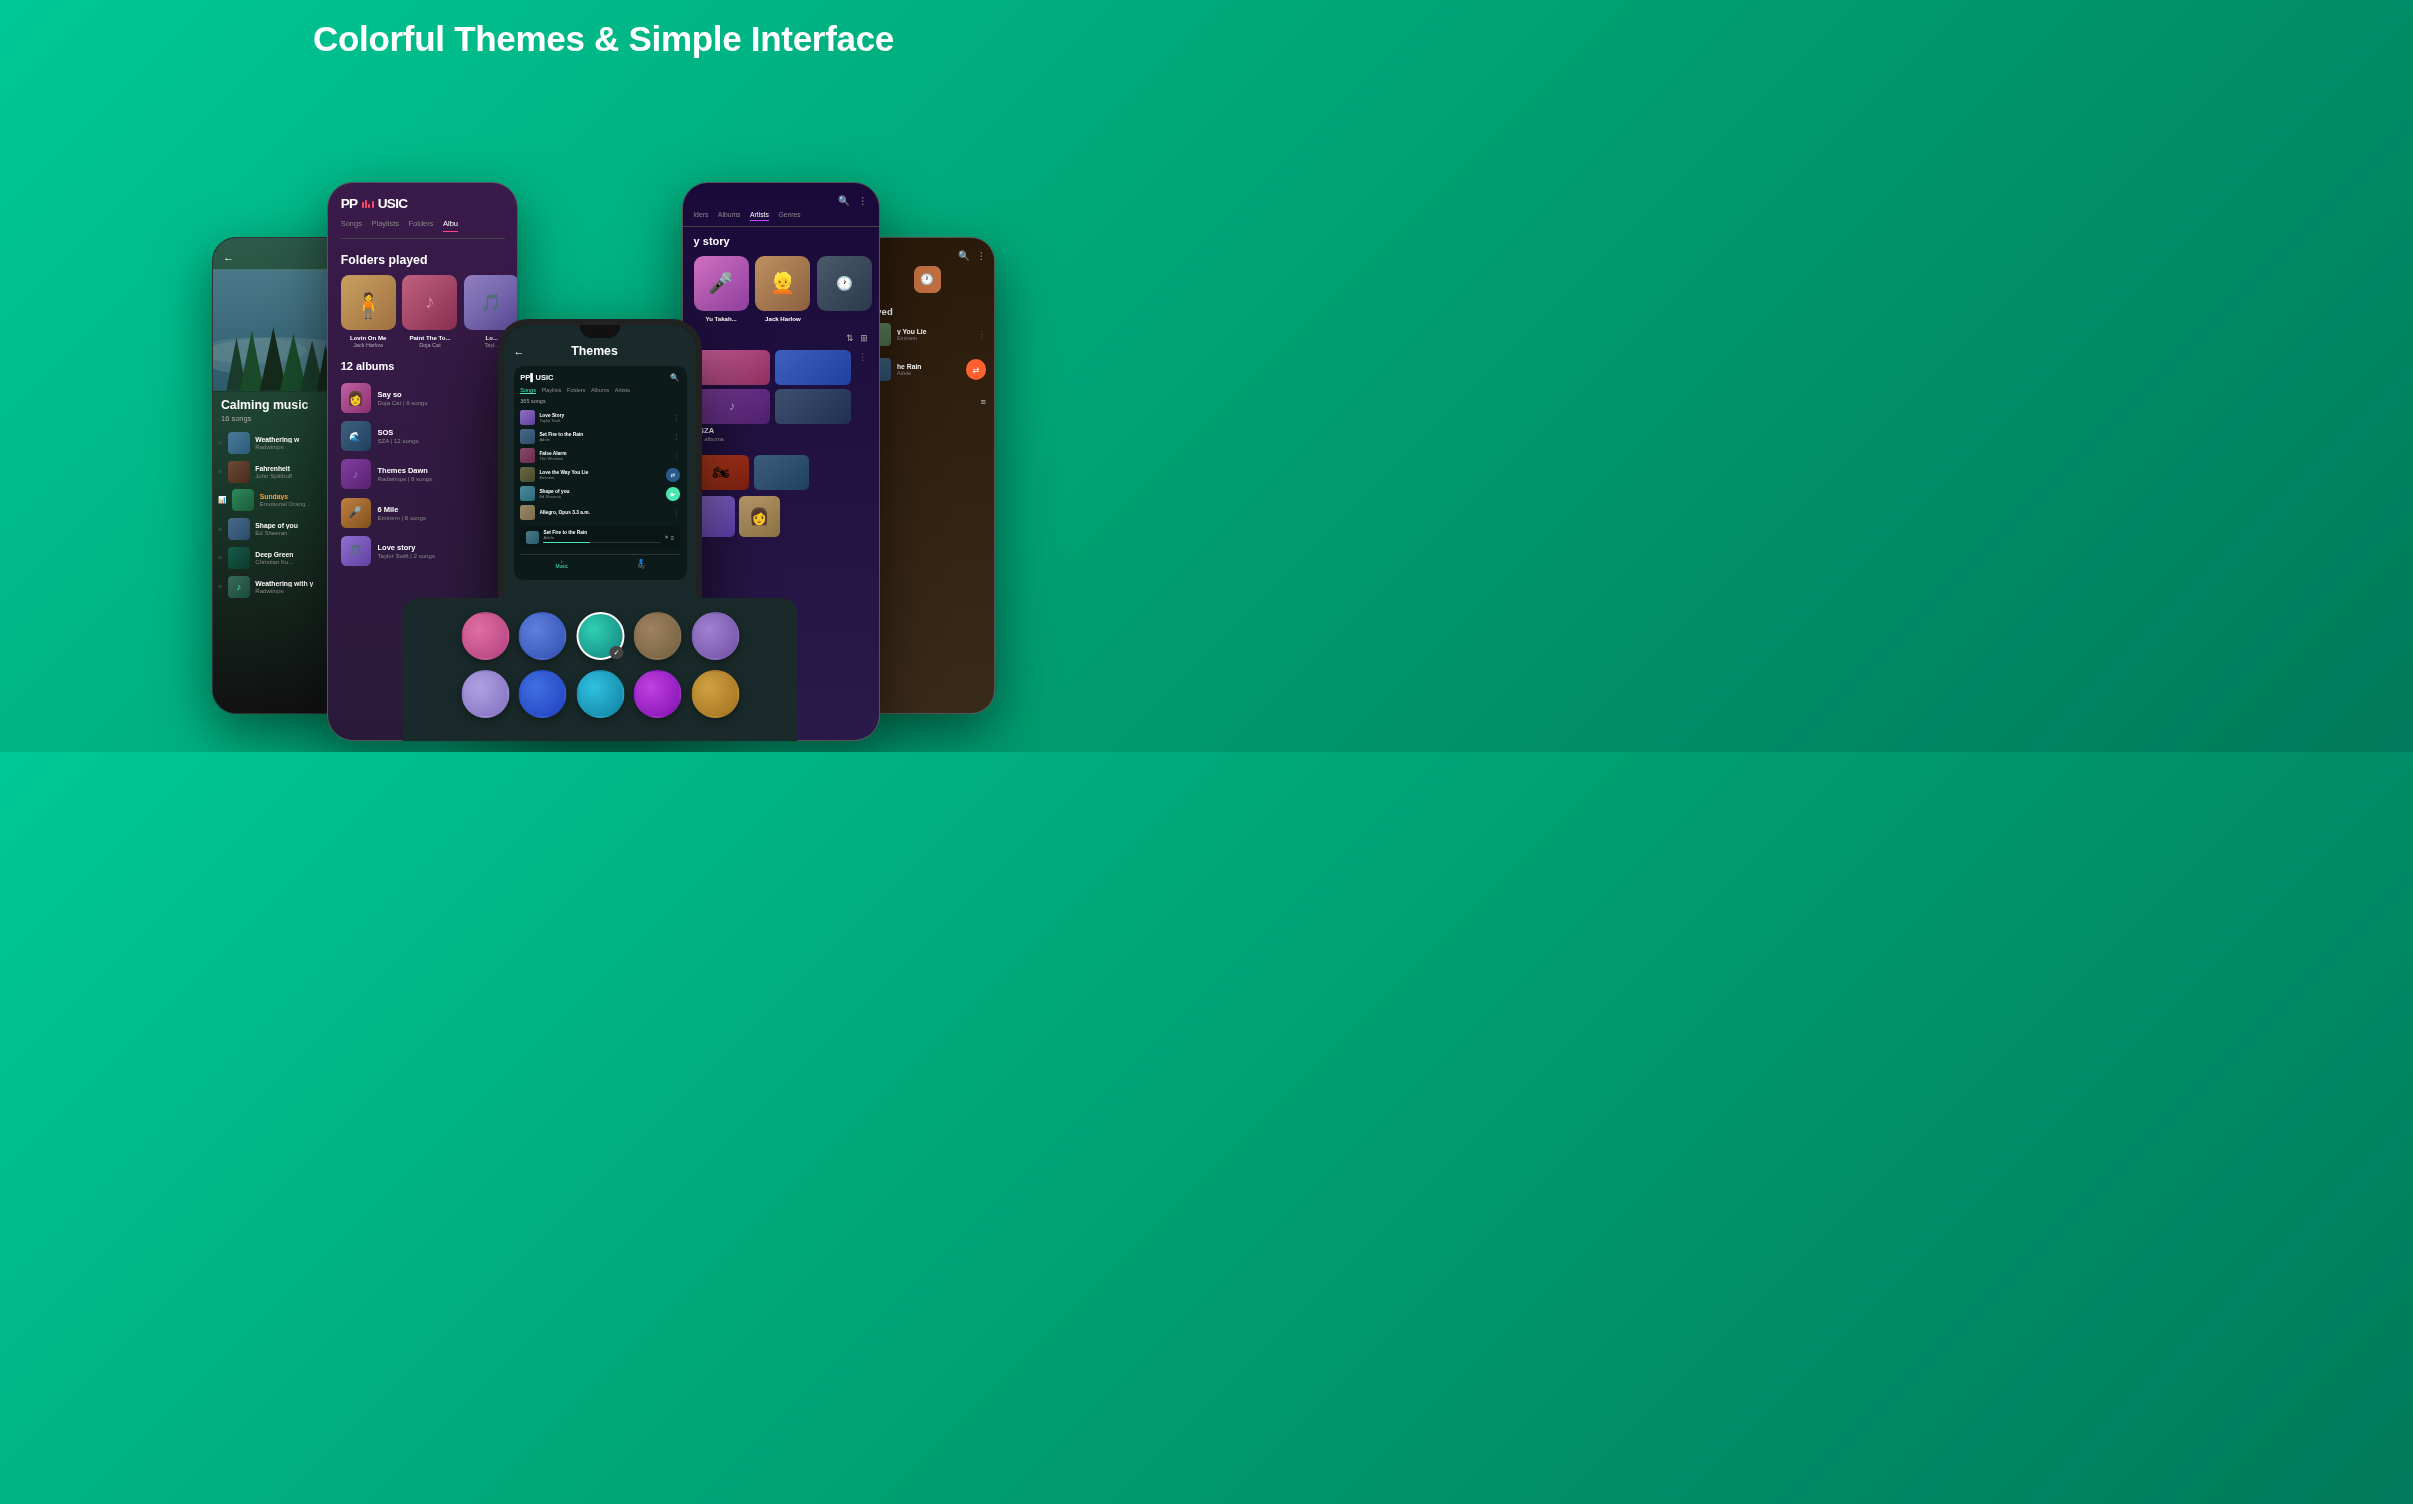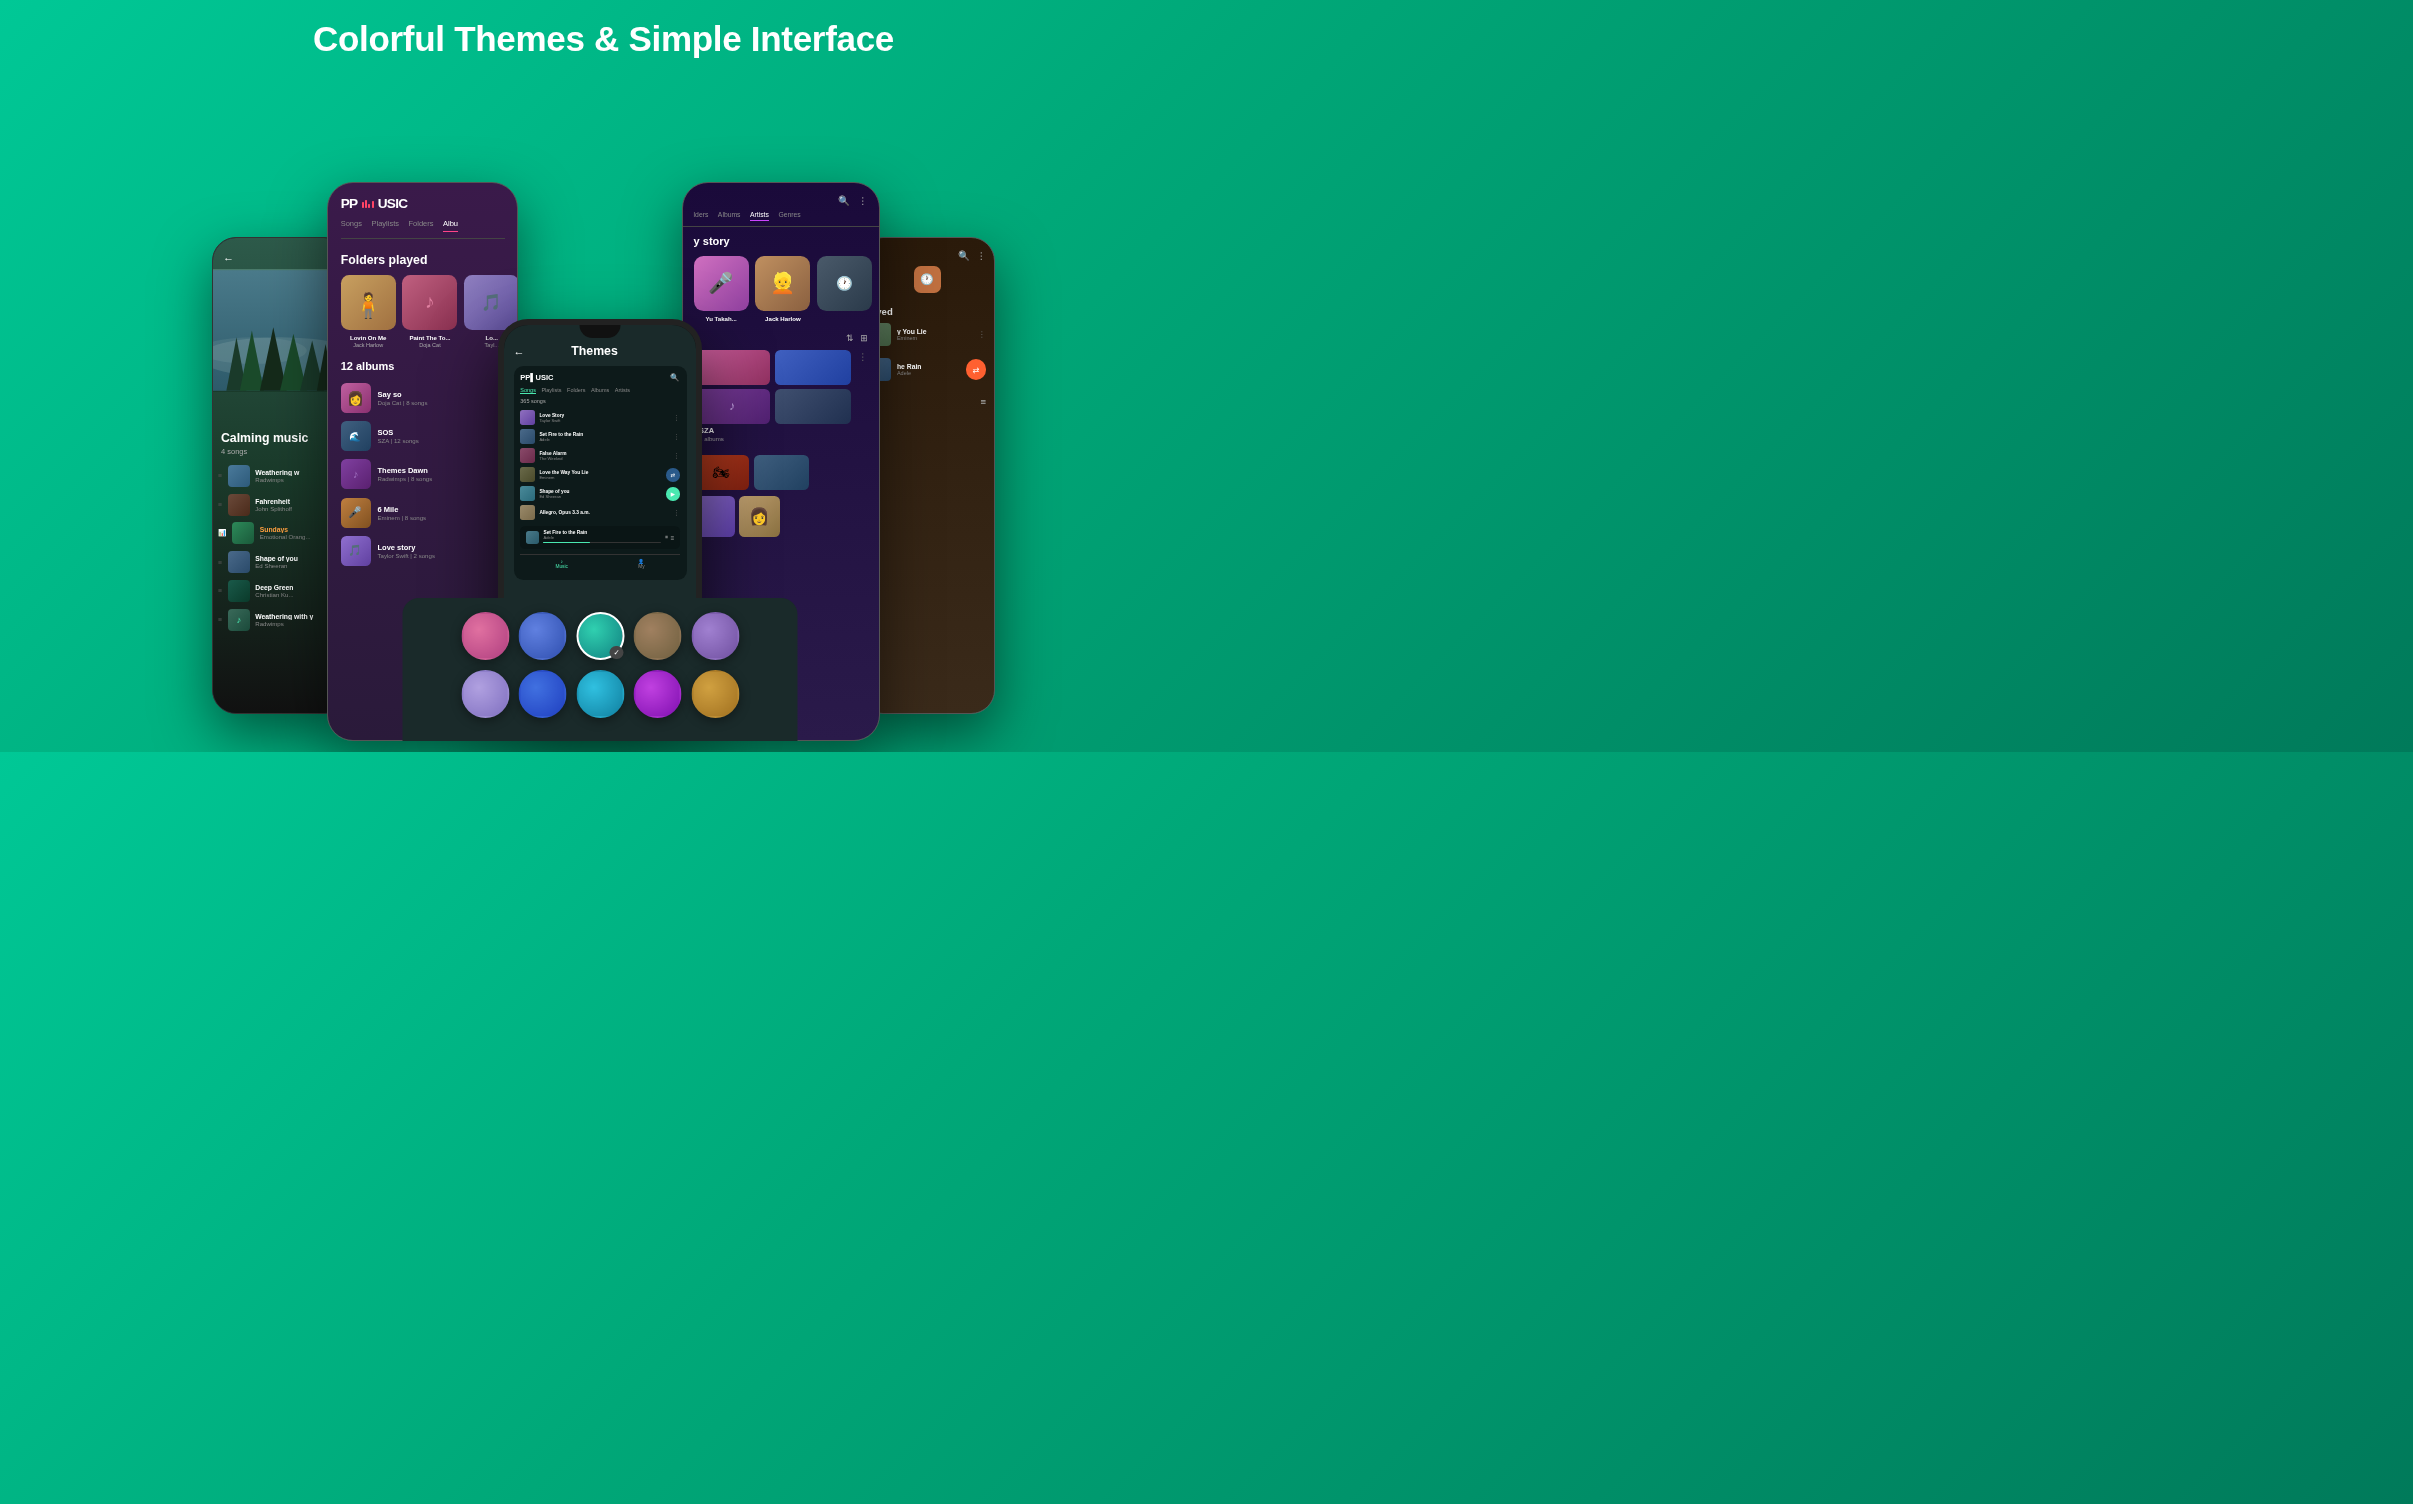--- a/index.html
+++ b/index.html
@@ -73,21 +73,20 @@
       display: flex;
       align-items: center;
       justify-content: center;
     }
 
     .phone-1-title {
       color: white;
       font-size: 12.3px;
       font-weight: 800;
       padding: 6.8px 8.2px 1.4px;
-      margin-top: 33px;
     }
 
     .phone-1-count {
       color: #aaa;
       font-size: 7.5px;
       padding: 0 8.2px 5.5px;
     }
 
     .phone-1-songs {
       padding: 0 5.5px;
@@ -786,21 +785,21 @@
 
           <polygon points="20,180 35,100 50,180" fill="#1a3a2a"></polygon>
           <polygon points="40,180 58,90 76,180" fill="#1a4a2a"></polygon>
           <polygon points="70,180 90,85 110,180" fill="#152a1a"></polygon>
           <polygon points="100,180 120,95 140,180" fill="#1a4a2a"></polygon>
           <polygon points="130,180 148,105 166,180" fill="#1a3a2a"></polygon>
           <polygon points="155,180 168,110 181,180" fill="#152a1a"></polygon>
         </svg>
       </div>
       <div class="phone-1-title">Calming music</div>
-      <div class="phone-1-count">4 songs</div>
+      <div class="phone-1-count">16 songs</div>
       <div class="phone-1-songs">
         <div class="phone-1-song-row">
           <span class="drag-icon">≡</span>
           <div class="song-thumb thumb-weathering"></div>
           <div class="song-info-small">
             <div class="song-name-small">Weathering w</div>
             <div class="song-artist-small">Radwimps</div>
           </div>
         </div>
         <div class="phone-1-song-row">

